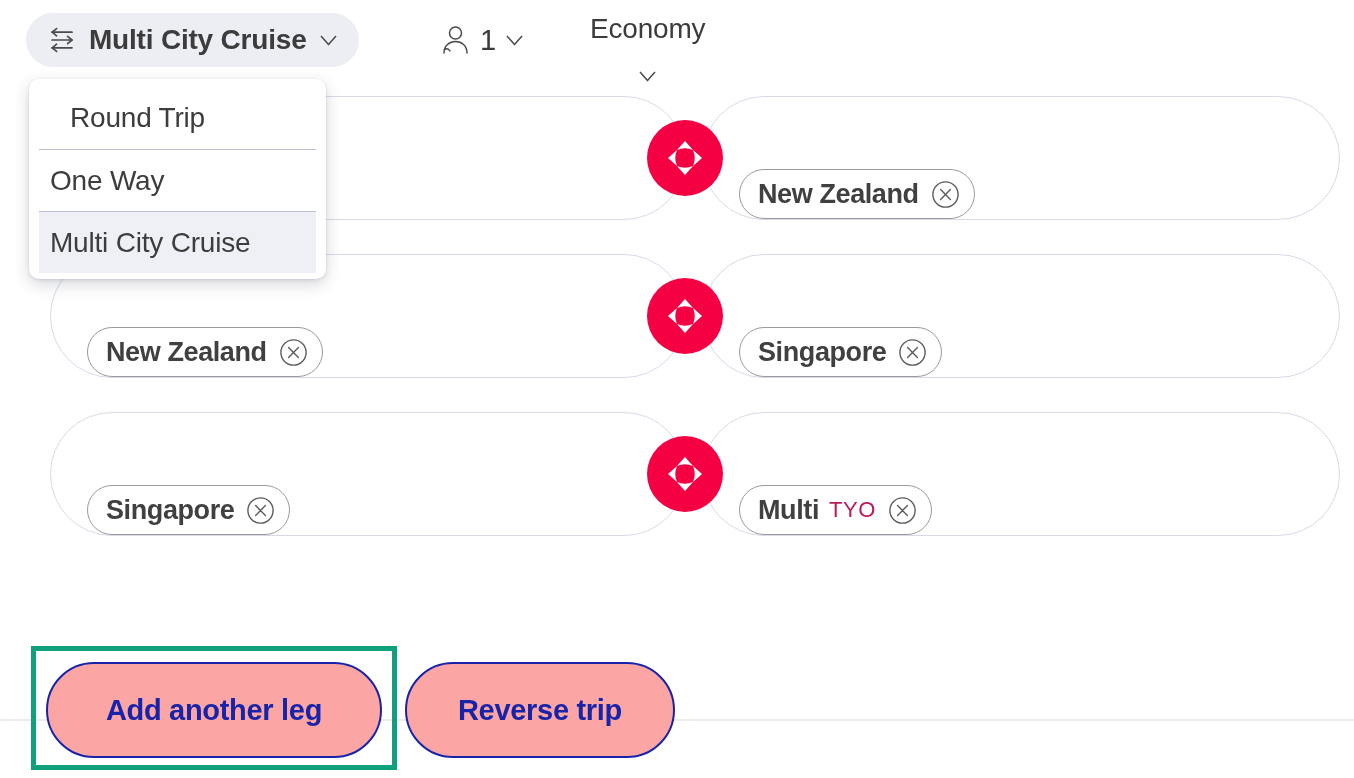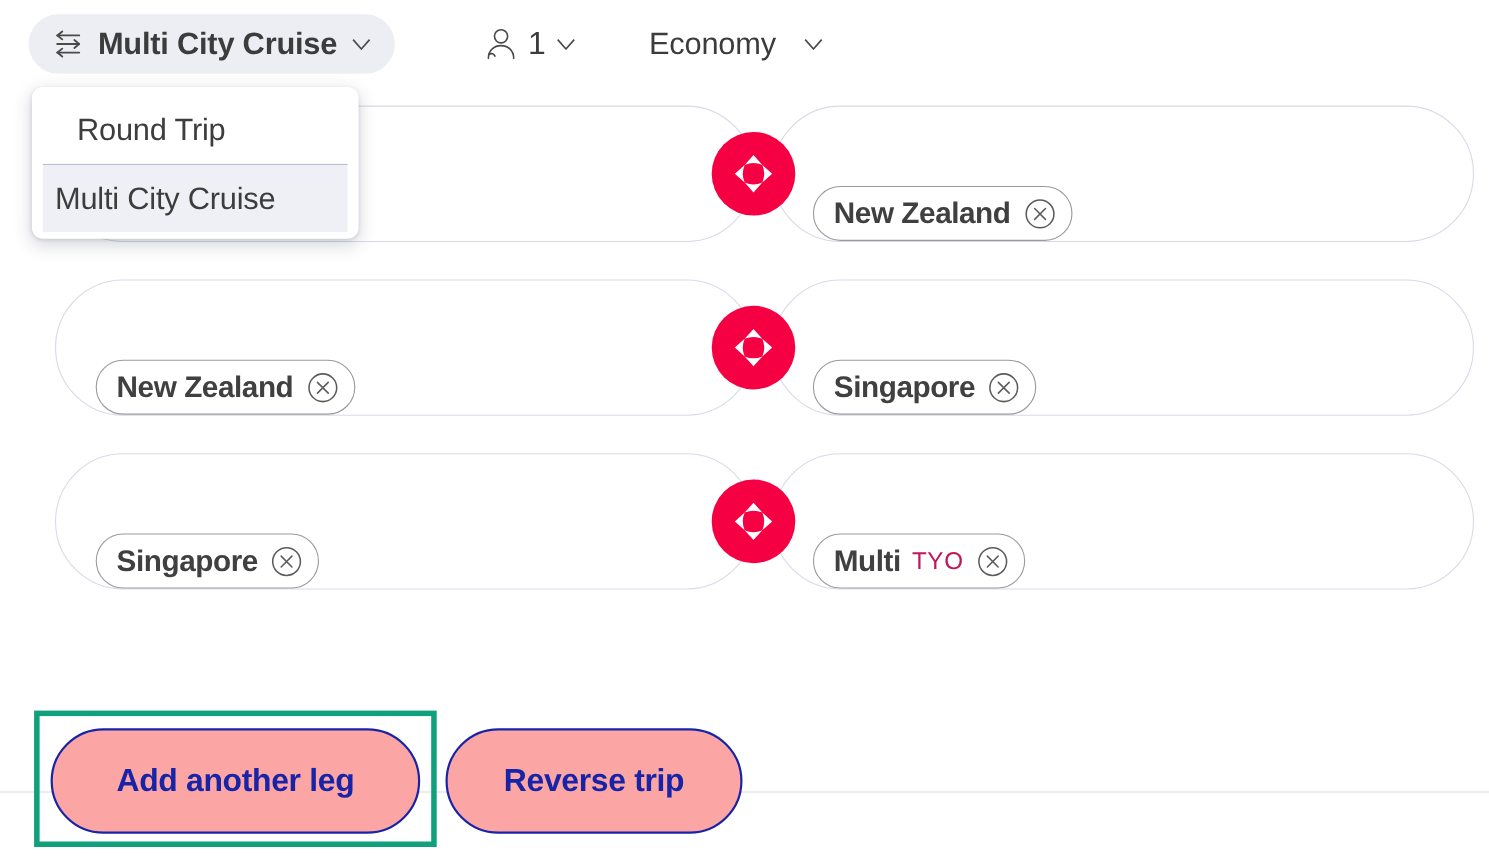--- a/index.html
+++ b/index.html
@@ -84,20 +84,21 @@
   .cabin-group {
     position: absolute;
     left: 590px;
     top: 13px;
     height: 54px;
     display: flex;
     align-items: center;
     gap: 26px;
     cursor: pointer;
     user-select: none;
+    flex-direction: column;
   }
   .cabin-label {
     font-size: 28px;
     font-weight: 500;
     color: #3c3c3c;
     letter-spacing: -0.2px;
   }
 
   
   .legs {
@@ -392,14 +393,15 @@
 <div class="bottom-divider"></div>
 
 <div class="actions">
   <button class="pill-btn btn-add">Add another leg</button>
   <div class="highlight-box"></div>
   <button class="pill-btn btn-reverse">Reverse trip</button>
 </div>
 
 <div class="dropdown">
   <div class="dd-item">Round Trip</div>
+  <div class="dd-item">One Way</div>
   <div class="dd-item selected">Multi City Cruise</div>
 </div>
 
 </body></html>

